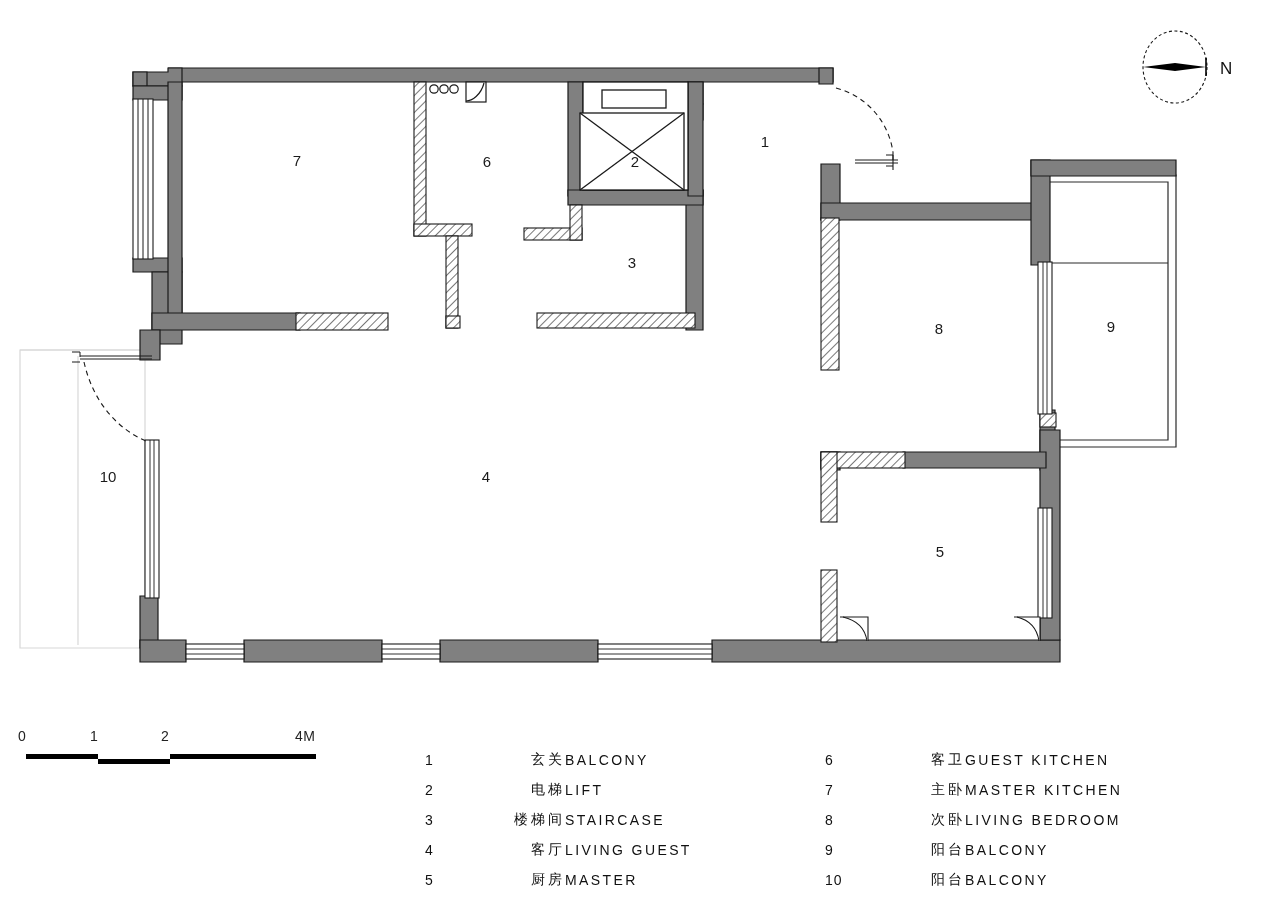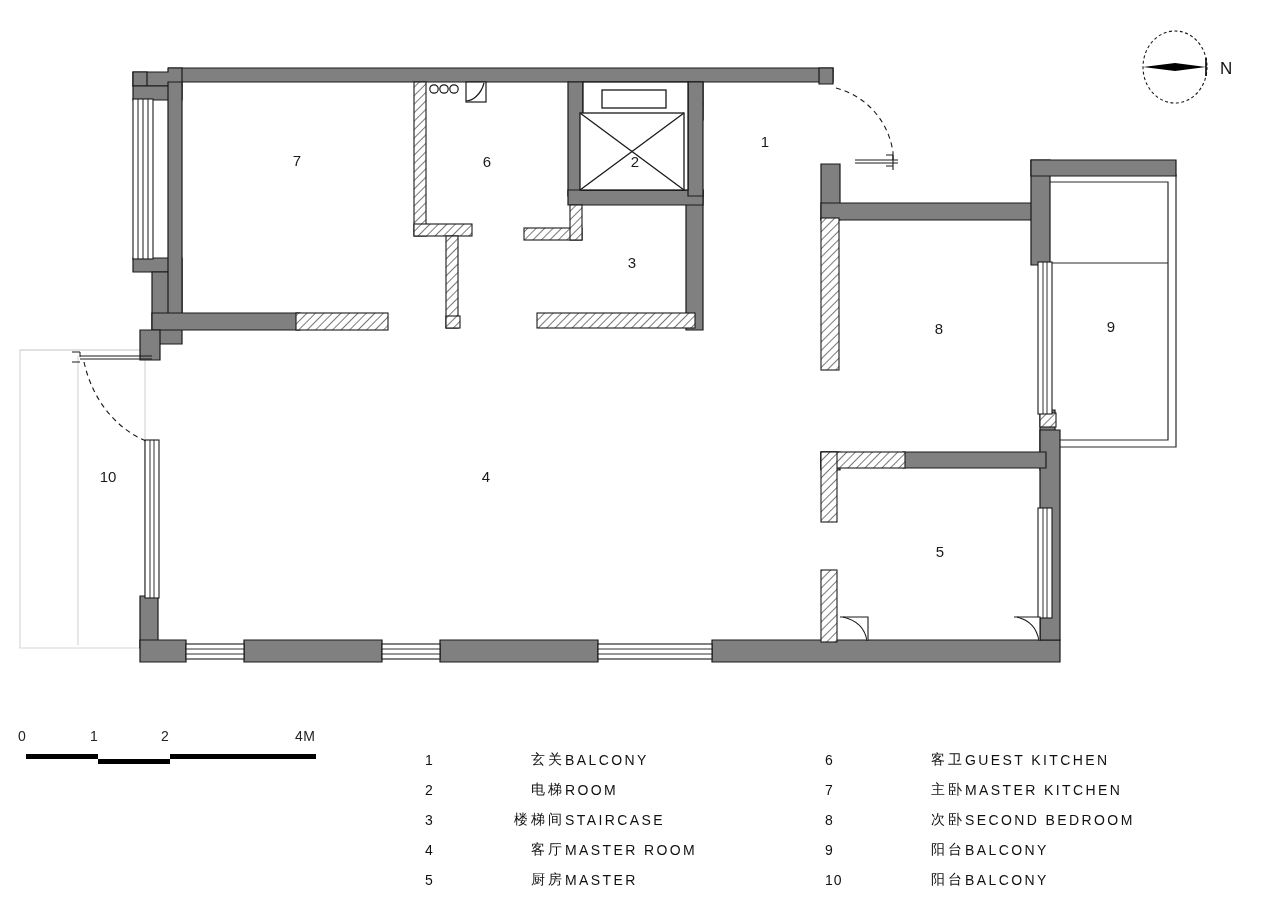--- a/index.html
+++ b/index.html
@@ -319,31 +319,31 @@
 
   <div class="legend-col">
     <div class="legend-row">
       <span class="legend-num">1</span>
       <span class="legend-cn">玄关</span>
       <span class="legend-en">BALCONY</span>
     </div>
     <div class="legend-row">
       <span class="legend-num">2</span>
       <span class="legend-cn">电梯</span>
-      <span class="legend-en">ROOM</span>
+      <span class="legend-en">LIFT</span>
     </div>
     <div class="legend-row">
       <span class="legend-num">3</span>
       <span class="legend-cn">楼梯间</span>
       <span class="legend-en">STAIRCASE</span>
     </div>
     <div class="legend-row">
       <span class="legend-num">4</span>
       <span class="legend-cn">客厅</span>
-      <span class="legend-en">MASTER ROOM</span>
+      <span class="legend-en">LIVING GUEST</span>
     </div>
     <div class="legend-row">
       <span class="legend-num">5</span>
       <span class="legend-cn">厨房</span>
       <span class="legend-en">MASTER</span>
     </div>
   </div>
 
   <div class="legend-col">
     <div class="legend-row">
@@ -352,21 +352,21 @@
       <span class="legend-en">GUEST KITCHEN</span>
     </div>
     <div class="legend-row">
       <span class="legend-num">7</span>
       <span class="legend-cn">主卧</span>
       <span class="legend-en">MASTER KITCHEN</span>
     </div>
     <div class="legend-row">
       <span class="legend-num">8</span>
       <span class="legend-cn">次卧</span>
-      <span class="legend-en">SECOND BEDROOM</span>
+      <span class="legend-en">LIVING BEDROOM</span>
     </div>
     <div class="legend-row">
       <span class="legend-num">9</span>
       <span class="legend-cn">阳台</span>
       <span class="legend-en">BALCONY</span>
     </div>
     <div class="legend-row">
       <span class="legend-num">10</span>
       <span class="legend-cn">阳台</span>
       <span class="legend-en">BALCONY</span>

